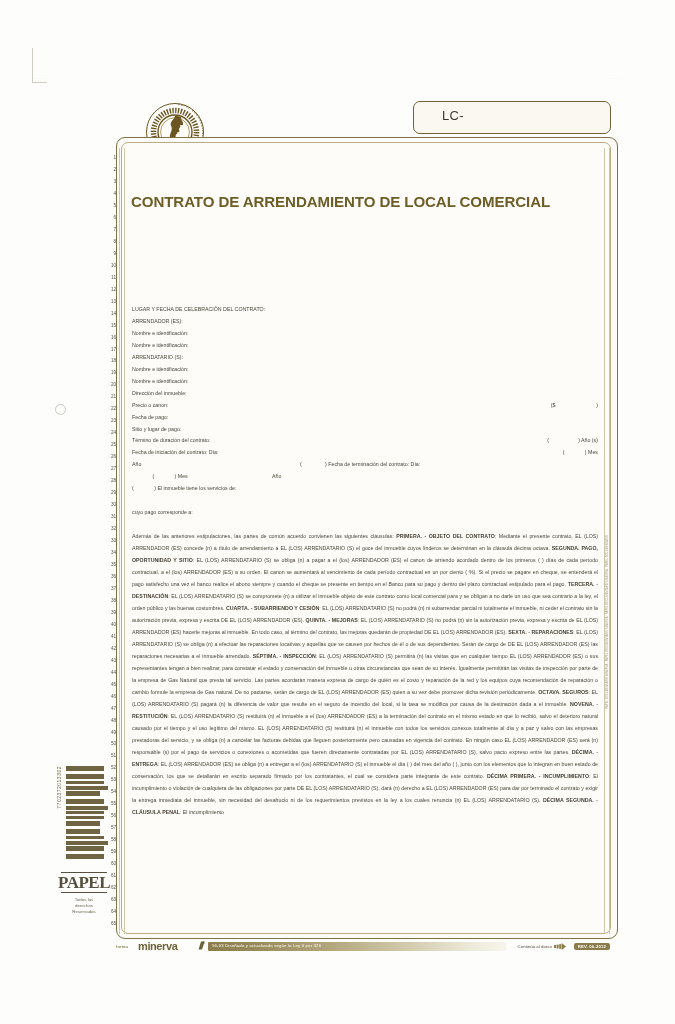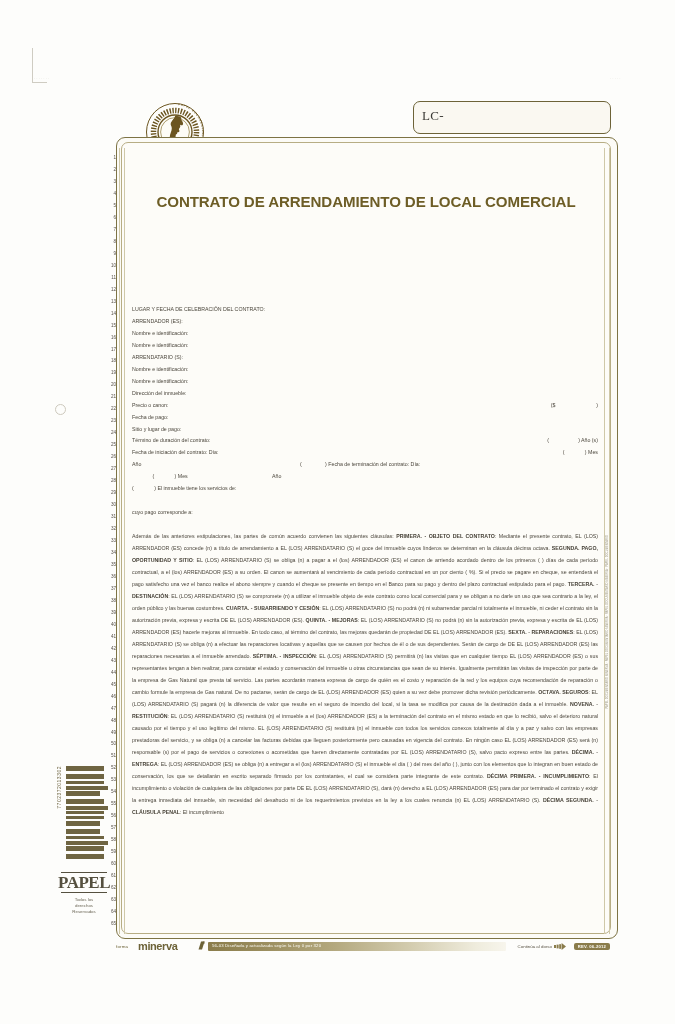--- a/index.html
+++ b/index.html
@@ -24,22 +24,22 @@
 
   
   .hole{position:absolute;width:9px;height:9px;border:1px solid #cdc9bd;border-radius:50%;background:#fdfdfb;}
 
   
   #lc-box{
     position:absolute;left:413px;top:101px;width:196px;height:31px;
     border:1.4px solid #6d6338;border-radius:7px;background:#faf8f1;
   }
   #lc-box .lc-text{
-    position:absolute;left:8px;top:6px;font-size:13px;color:#3b3a35;
-    font-family:Liberation Serif, serif;letter-spacing:.3px;
+    position:absolute;left:28px;top:6px;font-size:13px;color:#3b3a35;
+    font-family:Liberation Sans, sans-serif;letter-spacing:.3px;
   }
 
   
   #seal{position:absolute;left:142px;top:99px;width:66px;height:66px;}
   #seal svg{display:block;}
   #seal-caption{
     position:absolute;left:142px;top:158px;width:66px;text-align:center;
     font-size:4.6px;color:#6b5520;letter-spacing:.6px;font-weight:bold;
   }
 
@@ -58,21 +58,21 @@
     position:absolute;left:100px;top:152px;width:19px;height:778px;
     font-size:4.6px;color:#58524a;text-align:right;
   }
   #gutter .ln{height:11.97px;line-height:11.97px;padding-right:3px;}
 
   
   .vrule{position:absolute;top:148px;height:786px;width:0;border-left:0.7px solid #cfc8a8;}
 
   
   #doc-title{
-    position:absolute;left:131px;top:193px;width:470px;text-align:center;
+    position:absolute;left:131px;top:193px;width:470px;text-align:left;
     font-size:15.1px;font-weight:bold;color:#6d5d26;letter-spacing:-0.1px;
     font-family:"Liberation Sans",sans-serif;
   }
 
   
   #body-text{
     position:absolute;left:132px;top:232px;width:466px;
     font-size:5.25px;line-height:11.97px;color:#4b463c;
     font-family:"Liberation Sans",sans-serif;
   }

